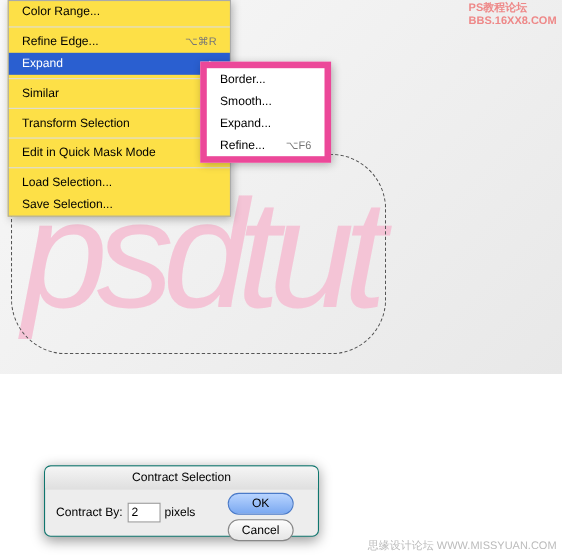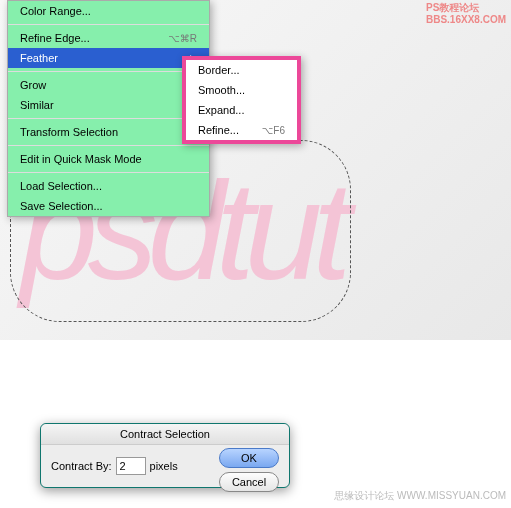--- a/index.html
+++ b/index.html
@@ -3,35 +3,35 @@
   <meta charset="utf-8">
   <style>
     * { margin: 0; padding: 0; box-sizing: border-box; font-family: "Lucida Grande", Arial, sans-serif; }
     body { width: 511px; height: 508px; background: #fff; position: relative; overflow: hidden; }
     
     .canvas-bg { position: absolute; top: 0; left: 0; width: 511px; height: 340px; background: linear-gradient(135deg, #f8f8f8 0%, #e8e8e8 100%); z-index: 0; }
     
     .script-text { position: absolute; left: 20px; top: 150px; font-size: 140px; font-family: Liberation Sans, sans-serif; font-style: italic; color: #f4c4d6; z-index: 1; letter-spacing: -10px; }
     .script-text::before { content: ''; position: absolute; inset: -10px; border: 1px dashed #555; border-radius: 50px; }
     
-    .menu { position: absolute; top: 0; left: 7px; width: 203px; background: #86efac; border: 1px solid #aaa; box-shadow: 2px 2px 8px rgba(0,0,0,0.3); z-index: 10; font-size: 11px; }
+    .menu { position: absolute; top: 0; left: 7px; width: 203px; background: #fde047; border: 1px solid #aaa; box-shadow: 2px 2px 8px rgba(0,0,0,0.3); z-index: 10; font-size: 11px; }
     .menu-item { padding: 4px 12px; cursor: default; display: flex; justify-content: space-between; align-items: center; }
     .menu-item.highlighted { background: #2a5fd0; color: #fff; }
     .menu-sep { height: 1px; background: #ddd; margin: 3px 0; }
     .menu-shortcut { font-size: 10px; color: #777; }
     .menu-item.highlighted .menu-shortcut { color: #fff; }
     .submenu-arrow { font-size: 9px; }
     
-    .submenu { position: absolute; top: 56px; left: 182px; width: 119px; background: #fff; border: 4px solid #ec4899; box-shadow: 2px 2px 8px rgba(0,0,0,0.3); z-index: 11; font-size: 11px; }
+    .submenu { position: absolute; top: 56px; left: 182px; width: 119px; background: #fff; border: 6px solid #ec4899; box-shadow: 2px 2px 8px rgba(0,0,0,0.3); z-index: 11; font-size: 11px; }
     
     .dialog { position: absolute; left: 40px; top: 423px; width: 250px; background: #ededed; border: 1px solid #0f766e; border-radius: 6px; box-shadow: 0 3px 12px rgba(0,0,0,0.4); z-index: 20; font-size: 11px; }
     .dialog-title { text-align: center; padding: 4px; border-bottom: 1px solid #ccc; background: linear-gradient(#f5f5f5, #e0e0e0); border-radius: 6px 6px 0 0; font-size: 11px; }
     .dialog-body { padding: 12px 10px; display: flex; align-items: center; gap: 4px; }
     .dialog-input { width: 30px; height: 18px; border: 1px solid #999; padding: 1px 3px; font-size: 11px; background: #fff; }
-    .dialog-buttons { position: absolute; right: 10px; top: 24px; display: flex; flex-direction: column; gap: 4px; }
+    .dialog-buttons { position: absolute; right: 22px; top: 24px; display: flex; flex-direction: column; gap: 4px; }
     .btn { width: 60px; height: 20px; border-radius: 10px; border: 1px solid #888; font-size: 11px; cursor: pointer; background: linear-gradient(#fdfdfd, #e5e5e5); }
     .btn.primary { background: linear-gradient(#b8d4ff, #7aa8f0); border-color: #4a7ac8; }
     
     .watermark-top { position: absolute; top: 2px; right: 5px; font-size: 10px; color: #e88; z-index: 30; line-height: 1.2; font-weight: bold; }
     .watermark-bottom { position: absolute; bottom: 5px; right: 5px; font-size: 10px; color: #bbb; z-index: 30; }
   </style>
 </head>
 <body>
 
 <div class="canvas-bg"></div>
@@ -41,28 +41,24 @@
     <div class="menu-item">
       <span>Color Range...</span>
       <span class="menu-shortcut"></span>
     </div>
     <div class="menu-sep"></div>
     <div class="menu-item">
       <span>Refine Edge...</span>
       <span class="menu-shortcut">⌥⌘R</span>
     </div>
     <div class="menu-item highlighted">
-      <span>Feather</span>
+      <span>Expand</span>
       <span class="submenu-arrow">▶</span>
     </div>
     <div class="menu-sep"></div>
-    <div class="menu-item">
-      <span>Grow</span>
-      <span class="menu-shortcut"></span>
-    </div>
     <div class="menu-item">
       <span>Similar</span>
       <span class="menu-shortcut"></span>
     </div>
     <div class="menu-sep"></div>
     <div class="menu-item">
       <span>Transform Selection</span>
       <span class="menu-shortcut"></span>
     </div>
     <div class="menu-sep"></div>

